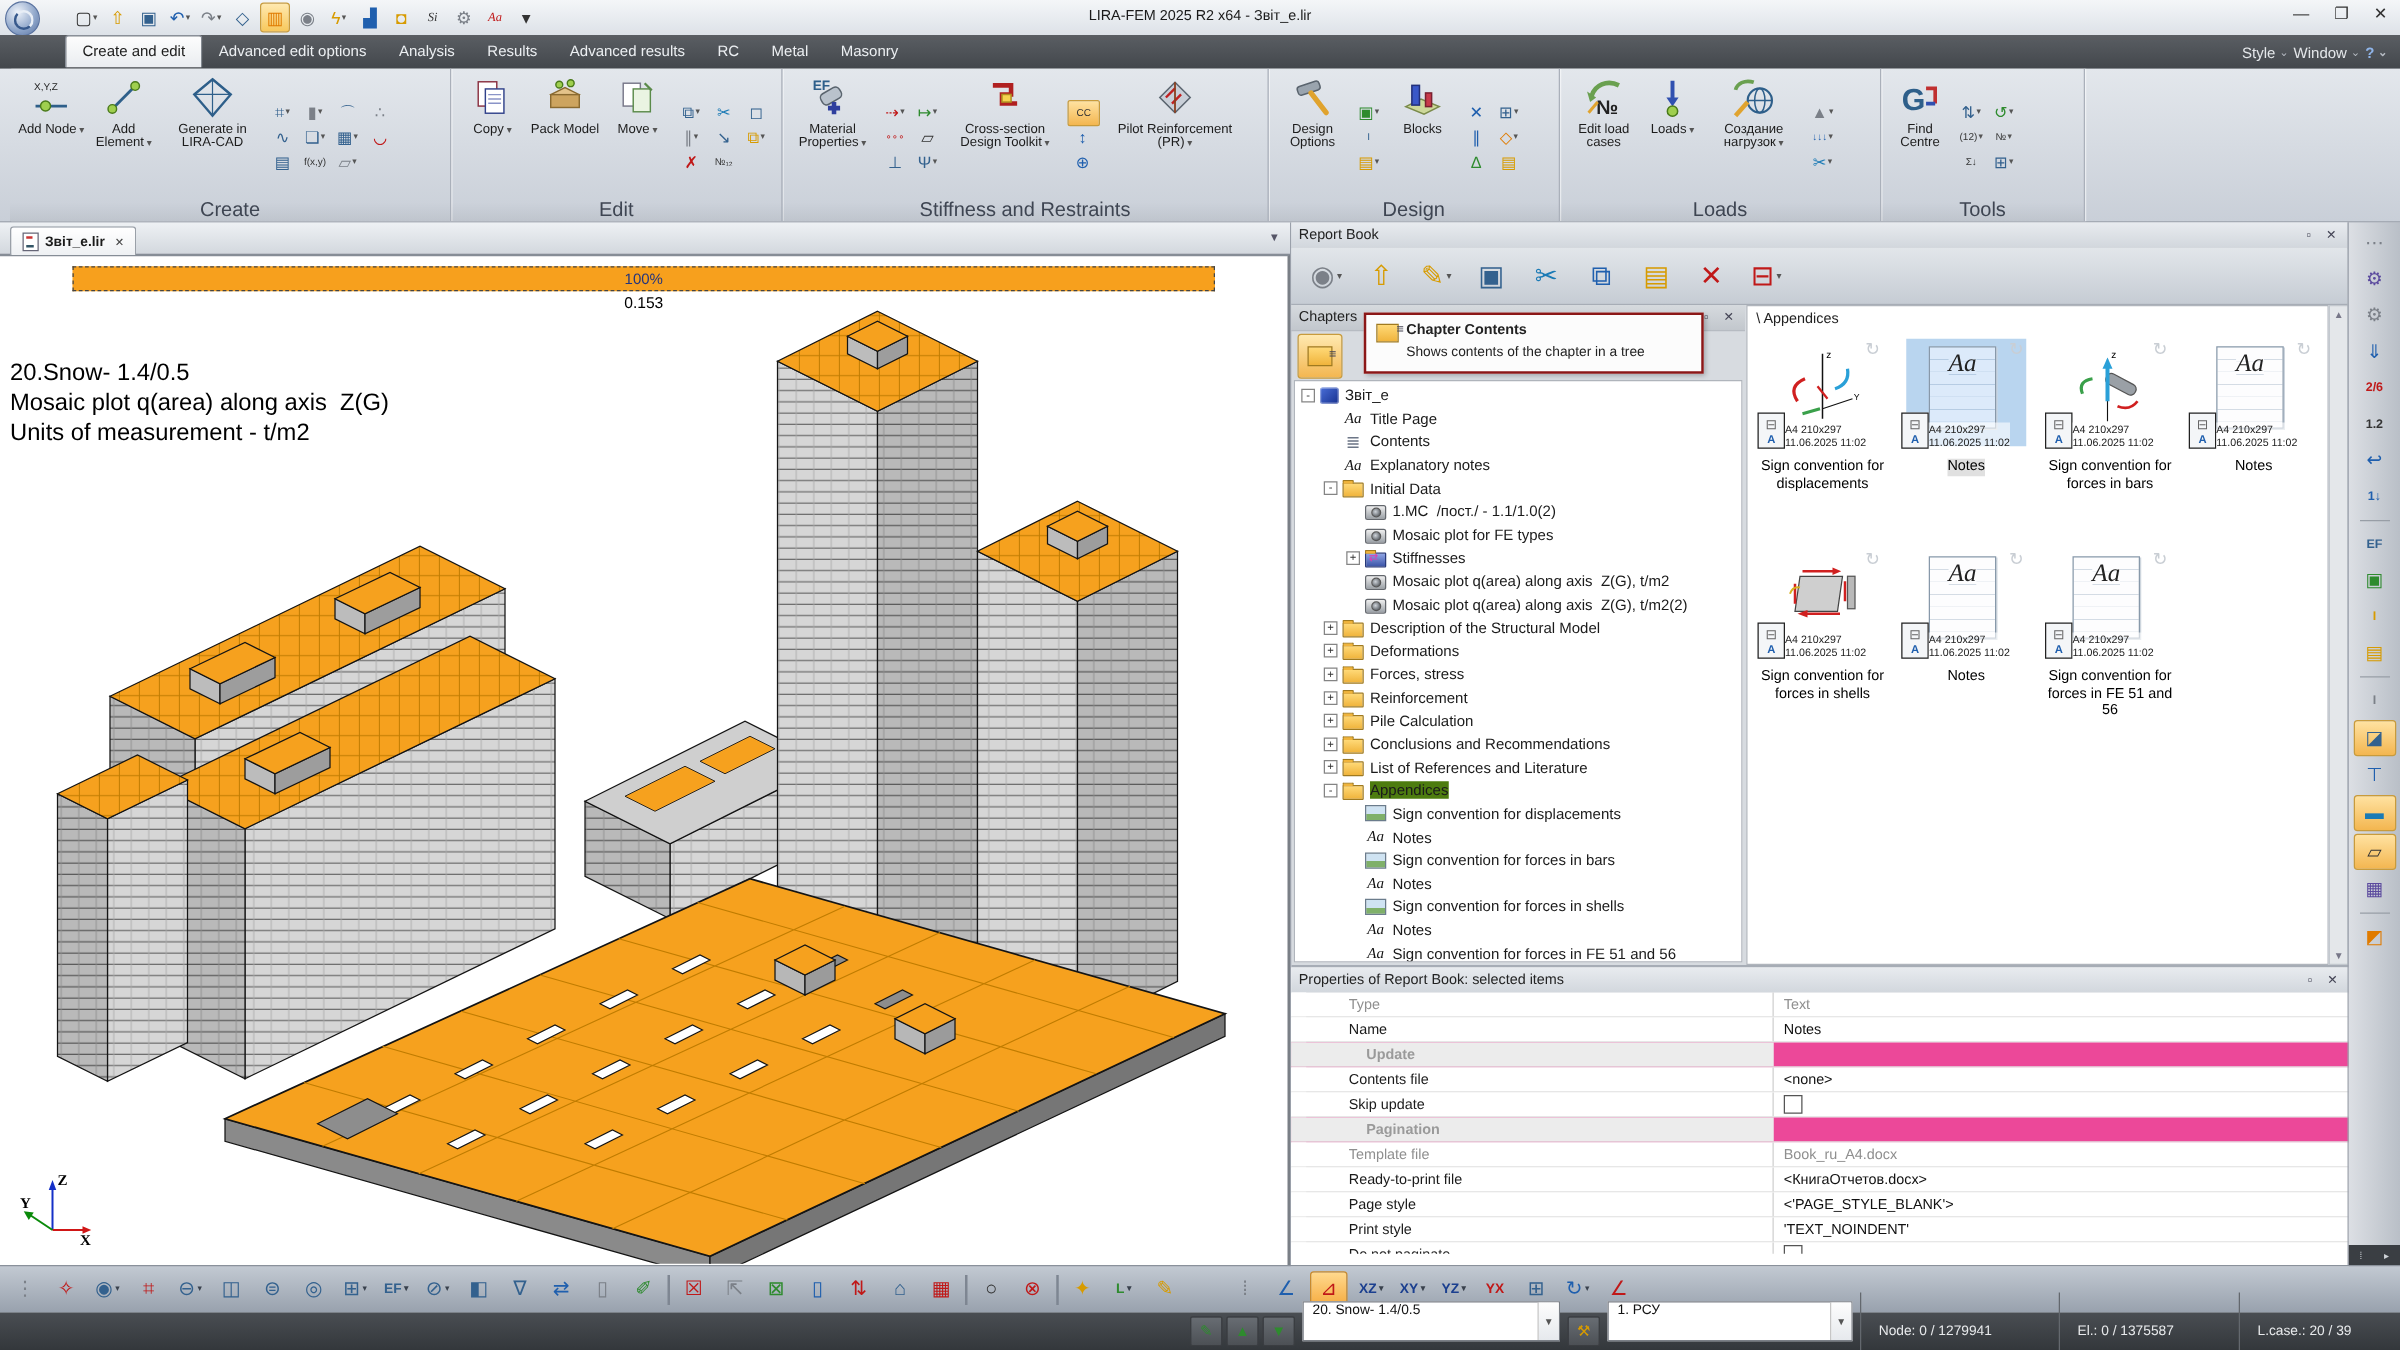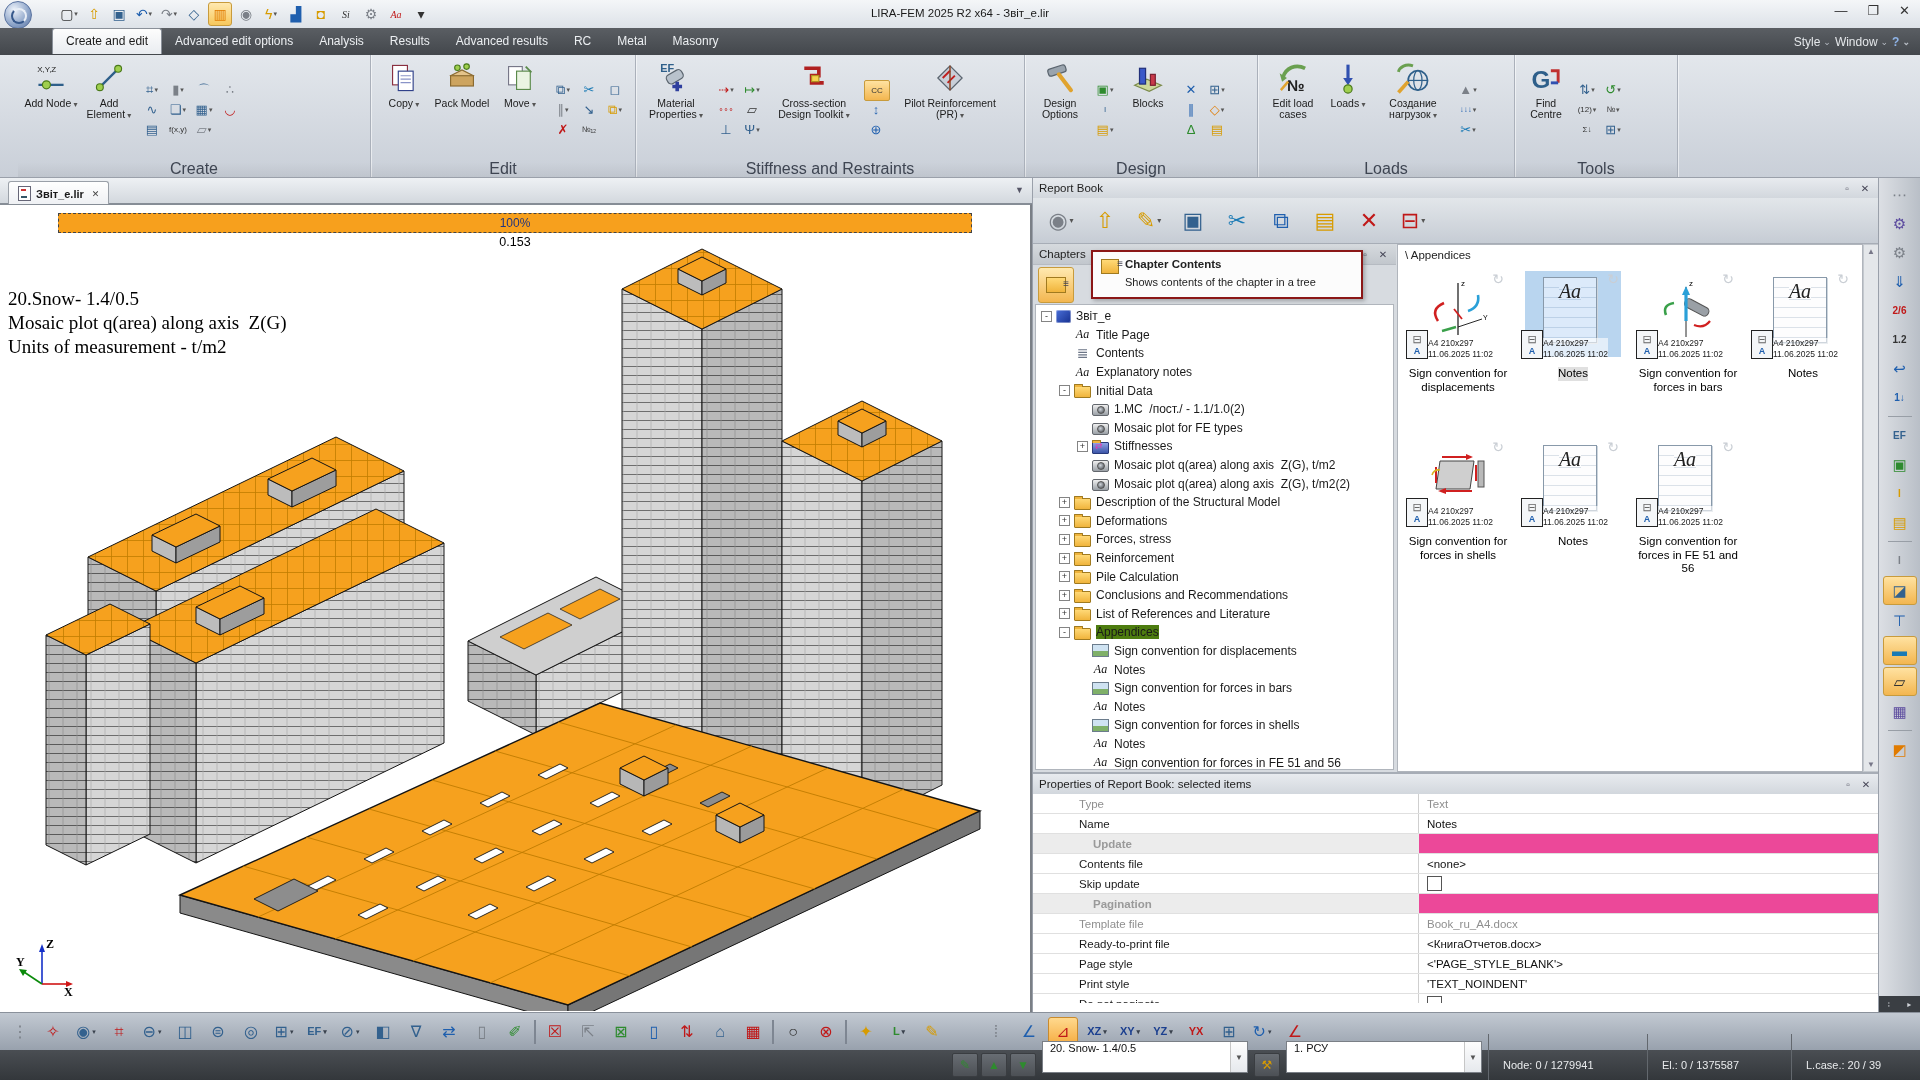--- a/index.html
+++ b/index.html
@@ -32,21 +32,21 @@
   .rtab{padding:0 13px;line-height:27px;font-size:12px;color:#eceff2;white-space:nowrap}
   .rtab.active{background:linear-gradient(#fdfdfd,#e9ecf0);color:#1a1a1a;height:25px;line-height:25px;
     border-radius:3px 3px 0 0;border:1px solid #8a9099;border-bottom:none}
   #tab-right{margin-left:auto;display:flex;align-items:center;gap:4px;padding-right:10px;height:27px;
     font-size:12px;color:#e4e7ea}
   #tab-right .mi{display:flex;align-items:center;gap:3px}
   #tab-right .mi::after{content:"⌄";font-size:9px;color:#b9bec6}
   #tab-right .help{color:#8fb4e8;font-weight:bold}
   
   #ribbon{position:absolute;top:55px;left:0;width:1920px;height:123px;
-    background:linear-gradient(#e3e7ec,#c9cfd8);border-bottom:1px solid #9aa0aa;display:flex;padding-left:18px;box-sizing:border-box}
+    background:linear-gradient(#e3e7ec,#c9cfd8);border-bottom:1px solid #9aa0aa;display:flex;padding-left:8px;box-sizing:border-box}
   .rb-group{height:122px;border-right:1px solid #aab0ba;box-shadow:1px 0 0 rgba(255,255,255,.55);
     display:flex;flex-direction:column;flex:none}
   .rb-content{flex:1;display:flex;align-items:stretch;padding:3px 4px 0}
   .rb-caption{height:15px;font-size:16px;color:#3e4552;text-align:center;line-height:14px;
     background:linear-gradient(rgba(0,0,0,0),rgba(0,0,0,.05))}
   .rb-big{width:58px;display:flex;flex-direction:column;align-items:center;padding-top:3px;border-radius:3px}
   .rb-big-icon{width:34px;height:34px;display:flex;align-items:center;justify-content:center}
   .rb-big-label{font-size:10.5px;line-height:11px;text-align:center;color:#1c1c1c;margin-top:3px}
   .rb-big.dd .rb-big-label::after{content:" ▾";font-size:8px;color:#555}
   .rb-smallgrid{display:grid;grid-auto-flow:column;grid-template-rows:repeat(3,20px);
@@ -64,21 +64,21 @@
   .doctab-ic{width:11px;height:13px;background:#fff;border:1px solid #667;position:relative}
   .doctab-ic::before{content:"";position:absolute;left:2px;top:2px;width:5px;height:2px;background:#c33}
   .doctab-ic::after{content:"";position:absolute;left:2px;bottom:2px;width:6px;height:2px;background:#356}
   .doc-tab .close{font-weight:normal;font-size:9px;color:#444;margin-left:3px}
   #doc-tabbar .list-dd{position:absolute;right:8px;top:7px;font-size:9px;color:#556}
   #canvas{position:absolute;top:204px;left:0;width:1032px;height:808px;background:#fff;
     border-top:1px solid #868d96;border-right:2px solid #7a7f86;box-sizing:border-box;overflow:hidden}
   #scalebar{position:absolute;left:58px;top:8px;width:914px;height:20px;background:#F7A01D;
     border:1px dashed #444;box-sizing:border-box;text-align:center;font-size:12px;line-height:18px;color:#23357d}
   #scaleval{position:absolute;left:58px;top:30px;width:914px;text-align:center;font-size:12.5px;color:#000}
-  #model-info{position:absolute;left:8px;top:82px;font-family:Liberation Serif, serif;
+  #model-info{position:absolute;left:8px;top:82px;font-family:Liberation Sans, sans-serif;
     font-size:19px;line-height:24px;white-space:pre;color:#000}
   #model-svg{position:absolute;left:0;top:0;width:1030px;height:806px}
   #axes-widget{position:absolute;left:12px;bottom:14px;width:64px;height:64px}
   #axes-widget text{font-family:"Liberation Serif",serif;font-weight:bold;font-size:12px}
   
   #report-book{position:absolute;left:1032px;top:178px;width:846px;height:834px;
     background:#d7dbe0;border-left:1px solid #9aa0aa;box-sizing:border-box;font-size:11.5px}
   .panel-hdr{height:20px;display:flex;align-items:center;padding:0 6px;color:#222;
     background:linear-gradient(#e8ebef,#d2d7dd);border-bottom:1px solid #b6bbc2}
   .panel-hdr .sp{flex:1}
@@ -284,20 +284,29 @@
       <div class="rb-big dd">
         <div class="rb-big-icon">
           <svg width="32" height="32" viewBox="0 0 28 28">
               <path d="M6 22L22 6" stroke="#2e5f8a" stroke-width="2"></path>
               <circle cx="6" cy="22" r="3" fill="#9fcf4e" stroke="#4a7a1a"></circle>
               <circle cx="22" cy="6" r="3" fill="#9fcf4e" stroke="#4a7a1a"></circle>
             </svg>
         </div>
           <div class="rb-big-label">Add Element</div>
       </div>
+      <div class="rb-big" style="width:84px">
+        <div class="rb-big-icon">
+          <svg width="34" height="34" viewBox="0 0 28 28">
+              <polygon points="14,2 26,12 14,26 2,12" fill="none" stroke="#2e5f8a" stroke-width="1.6"></polygon>
+              <path d="M14 2V26M2 12H26M14 2L2 12M14 2L26 12" stroke="#2e5f8a" stroke-width="0.8"></path>
+            </svg>
+        </div>
+          <div class="rb-big-label">Generate in LIRA-CAD</div>
+      </div>
       <div class="rb-smallgrid">
 
       <span class="gicon c-steel dd">⌗</span>
           <span class="gicon c-steel">∿</span>
           <span class="gicon c-steel">▤</span>
           <span class="gicon c-gray dd">▮</span>
           <span class="gicon c-steel dd">❏</span>
           <span class="gicon c-dark txt">f(x,y)</span>
           <span class="gicon c-steel">⌒</span>
           <span class="gicon c-steel dd">▦</span>

